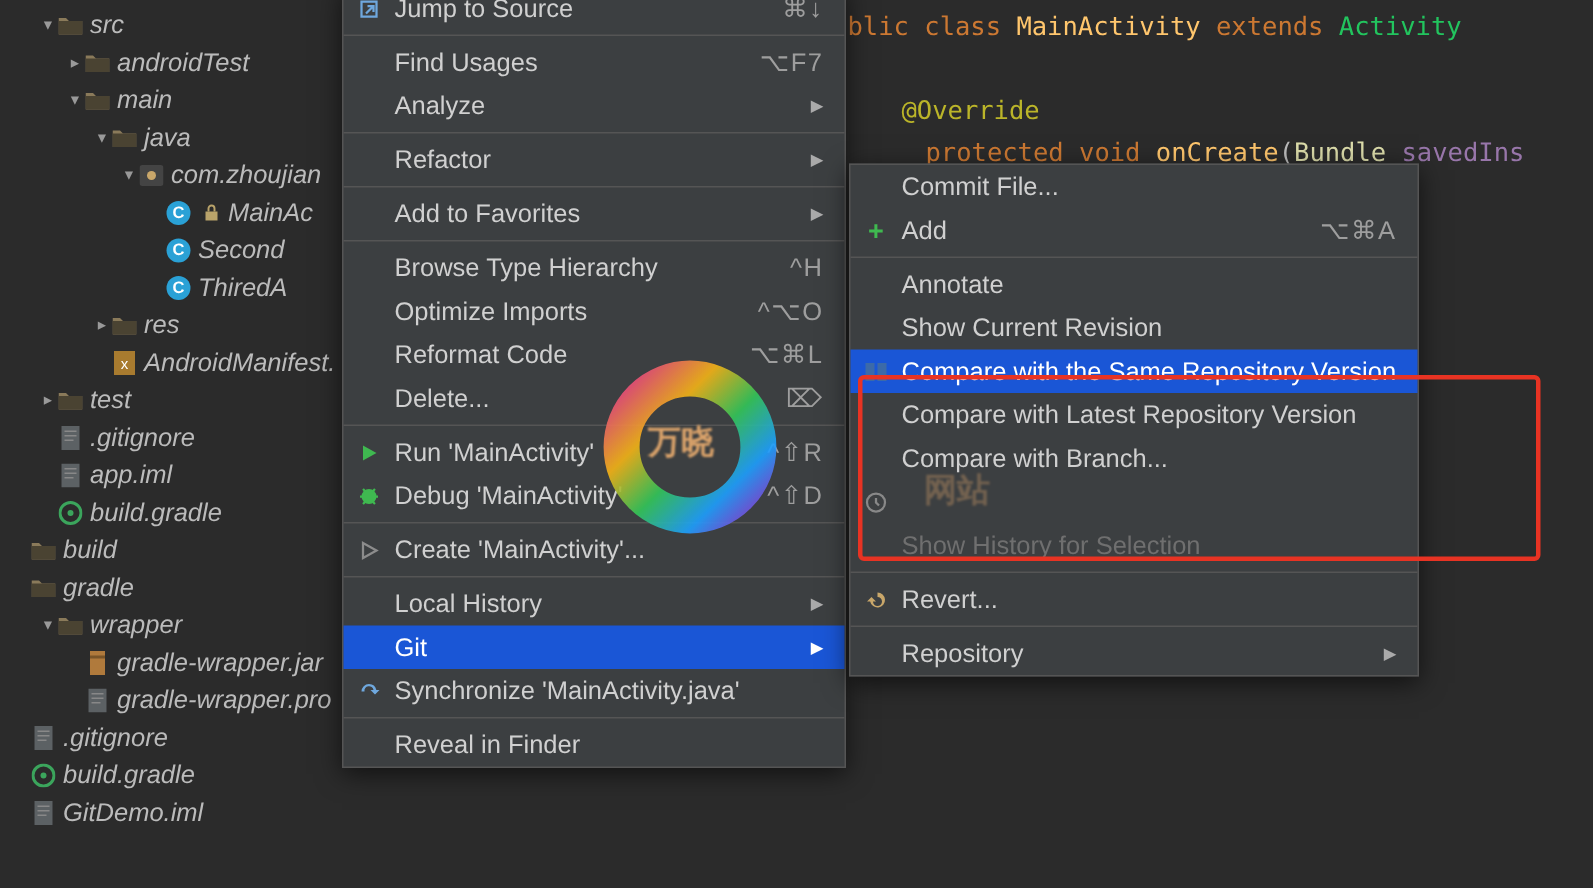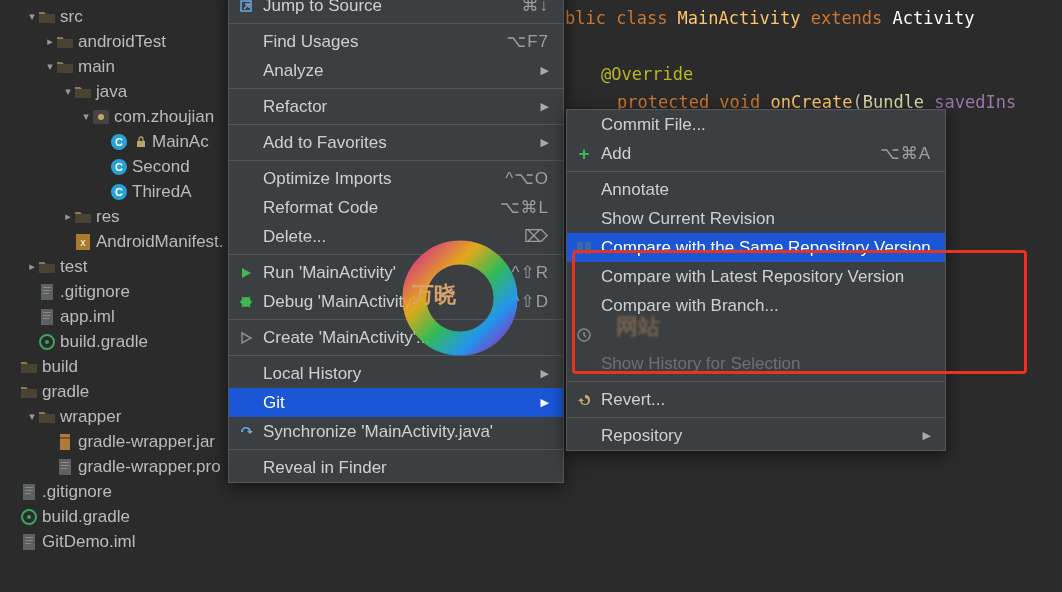--- a/index.html
+++ b/index.html
@@ -12,21 +12,21 @@
   overflow: hidden;
   position: relative;
 }
 
 .tree { position: absolute; top: 0; left: 0; width: 230px; height: 592px; padding-top: 4px; }
 .tree-row { display: flex; align-items: center; height: 25px; white-space: nowrap; }
 .tree-row .arrow { width: 12px; text-align: center; color: #999; font-size: 11px; }
 .tree-row .spacer { display: inline-block; }
 .ic { width: 18px; height: 16px; display: inline-flex; align-items: center; justify-content: center; margin-right: 4px; font-size: 13px; }
 .ic svg { display:block; }
-.name { color: #bbbbbb; }
+.name { color: #bbbbbb; font-style: italic; }
 .badge-c { width:16px; height:16px; border-radius:50%; background:#2aa1d6; color:#fff; font-size:11px; font-weight:700; display:inline-flex; align-items:center; justify-content:center; }
 
 
 .editor { position: absolute; left: 565px; top: 0; right:0; height: 592px;
   font-family: Menlo, Consolas, monospace; font-size: 17px; line-height: 28px; padding-top: 4px; }
 .kw-orange { color: #cc7832; }
 .kw-yellow { color: #ffc66d; }
 .kw-olive  { color: #bbb529; }
 .kw-cyan   { color: #9876aa; }
 
@@ -47,29 +47,29 @@
 .menu-row .shortcut { margin-left: 28px; color: #9e9e9e; font-family: -apple-system, Arial, sans-serif; letter-spacing: 1px; }
 .menu-row .sub-arrow { margin-left: 18px; color: #aaa; font-size: 11px; }
 .menu-row.highlight .shortcut, .menu-row.highlight .sub-arrow { color: #fff; }
 .menu-sep { height: 1px; background: #555; margin: 3px 0; }
 
 
 .red-box { position: absolute; border: 3px solid #e83323; border-radius: 4px; pointer-events:none; }
 
 
 .watermark { position:absolute; left:400px; top:238px; width:120px; height:120px; opacity:.9; pointer-events:none; }
-.watermark-text { position:absolute; left:412px; top:280px; color:#d9a26a; font-size:22px; font-weight:600; pointer-events:none; filter: blur(.6px);}
+.watermark-text { position:absolute; left:432px; top:280px; color:#d9a26a; font-size:22px; font-weight:600; pointer-events:none; filter: blur(.6px);}
 .watermark-sub  { position:absolute; left:616px; top:312px; color:#d9a26a; font-size:22px; font-weight:600; pointer-events:none; filter: blur(.8px); opacity:.35;}
 </style>
 </head>
 <body>
 
 <div class="editor">
   <div>
-    <span class="kw-orange">blic </span><span class="kw-orange">class </span><span class="kw-yellow">MainActivity </span><span class="kw-orange">extends </span><span style="color:#ffffff">Activity </span>
+    <span class="kw-orange">blic </span><span class="kw-orange">class </span><span class="kw-yellow">MainActivity </span><span class="kw-orange">extends </span><span style="color:#22c55e">Activity </span>
   </div>
   <div style="height:28px"></div>
   <div style="padding-left:36px">
     <span class="kw-olive">@Override</span>
   </div>
   <div style="padding-left:52px">
     <span class="kw-orange">protected </span><span class="kw-orange">void </span><span class="kw-yellow">onCreate</span><span>(</span><span style="color:#dcdcaa">Bundle </span><span class="kw-cyan">savedIns</span>
   </div>
 </div>
 
@@ -349,20 +349,24 @@
     <div class="menu-row">
       <span class="label">Refactor</span>
       <span class="sub-arrow">▶</span>
     </div>
     <div class="menu-sep"></div>
     <div class="menu-row">
       <span class="label">Add to Favorites</span>
       <span class="sub-arrow">▶</span>
     </div>
     <div class="menu-sep"></div>
+    <div class="menu-row">
+      <span class="label">Browse Type Hierarchy</span>
+      <span class="shortcut">^H</span>
+    </div>
     <div class="menu-row">
       <span class="label">Optimize Imports</span>
       <span class="shortcut">^⌥O</span>
     </div>
     <div class="menu-row">
       <span class="label">Reformat Code</span>
       <span class="shortcut">⌥⌘L</span>
     </div>
     <div class="menu-row">
       <span class="label">Delete...</span>

